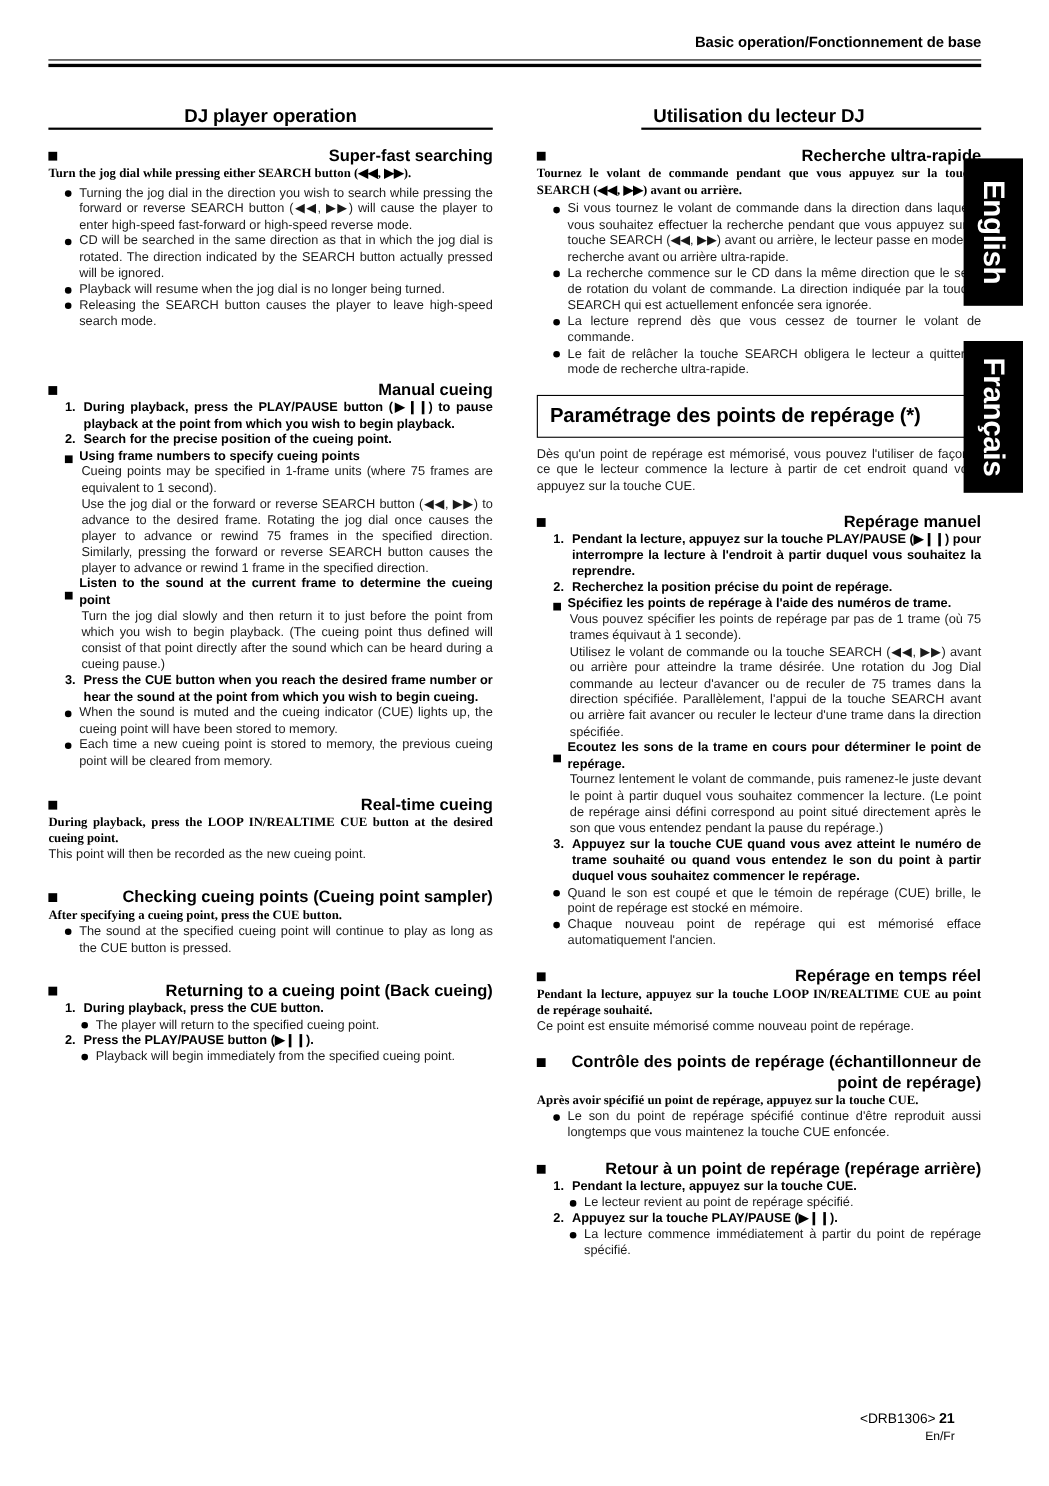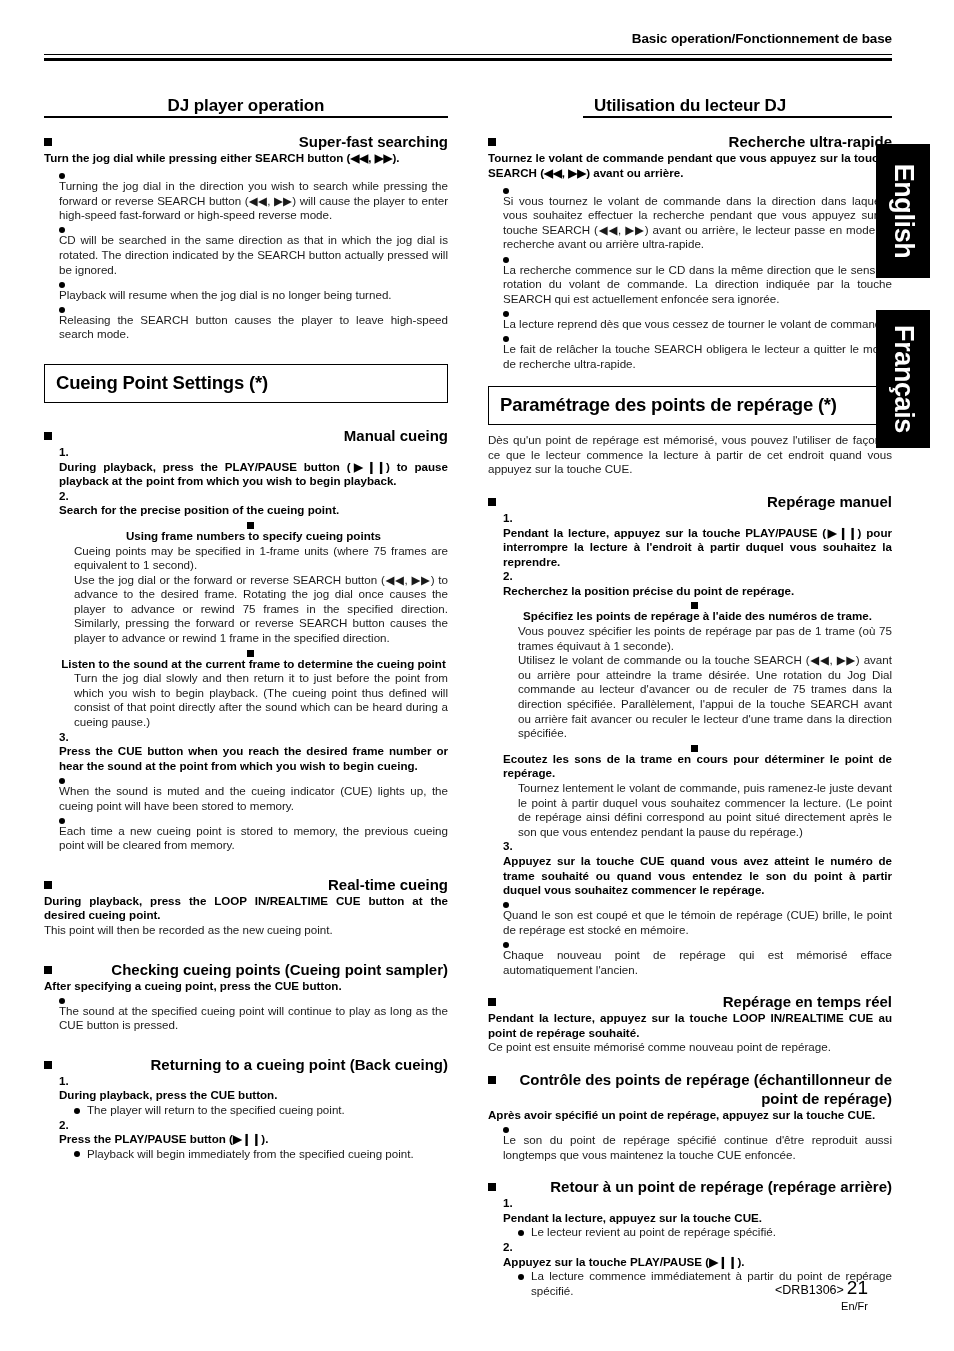--- a/index.html
+++ b/index.html
@@ -117,21 +117,21 @@
   }
   .h-sq-sm .txt { flex: 1 1 auto; }
 
   .lead {
     font-size: 11.6px;
     font-weight: bold;
     line-height: 14.6px;
     text-align: justify;
     margin-left: 15px;
   }
-  .lead.noindent { margin-left: 0; }
+  .lead.noindent { margin-left: 0; font-family: Liberation Serif, serif; }
 
   .para {
     font-size: 11.6px;
     line-height: 14.6px;
     text-align: justify;
     color: #1a1a1a;
   }
 
   .bullet {
     display: flex;
@@ -159,21 +159,21 @@
     line-height: 14.6px;
     text-align: justify;
   }
   .numitem .num {
     flex: 0 0 auto;
     width: 17px;
     text-align: left;
   }
   .numitem .txt { flex: 1 1 auto; }
 
-  .indent1 { margin-left: 15px; flex-direction: column; }
+  .indent1 { margin-left: 15px; }
   .indent2 { margin-left: 30px; }
 
   .gap-s  { height: 3px; }
   .gap-m  { height: 8px; }
   .gap-l  { height: 15px; }
   .gap-xl { height: 22px; }
 
   
   .boxtitle {
     border: 1.6px solid #000;
@@ -214,22 +214,22 @@
     right: 62px;
     bottom: 38px;
     text-align: right;
   }
   .footer .line1 {
     font-size: 12.5px;
     line-height: 17px;
     white-space: nowrap;
   }
   .footer .line1 .pageno {
-    font-size: 19px;
-    font-weight: normal;
+    font-size: 13px;
+    font-weight: bold;
     margin-left: 3px;
     margin-top: 28px;
   }
   .footer .line2 {
     font-size: 11px;
     line-height: 14px;
   }
 </style>
 </head>
 <body>
@@ -275,23 +275,20 @@
         <span class="dot"></span>
         <span class="txt">Playback will resume when the jog dial is no longer being turned.</span>
       </div>
       <div class="bullet indent1">
         <span class="dot"></span>
         <span class="txt">Releasing the SEARCH button causes the player to leave high-speed search mode.</span>
       </div>
 
       <div class="gap-xl"></div>
 
-      <div class="boxtitle">
-        <div class="t">Cueing Point Settings (*)</div>
-      </div>
       <div class="gap-m"></div>
 
       <div class="gap-l"></div>
 
       <div class="h-sq">
         <span class="sq"></span>
         <span class="txt">Manual cueing</span>
       </div>
       <div class="numitem indent1">
         <span class="num">1.</span>

